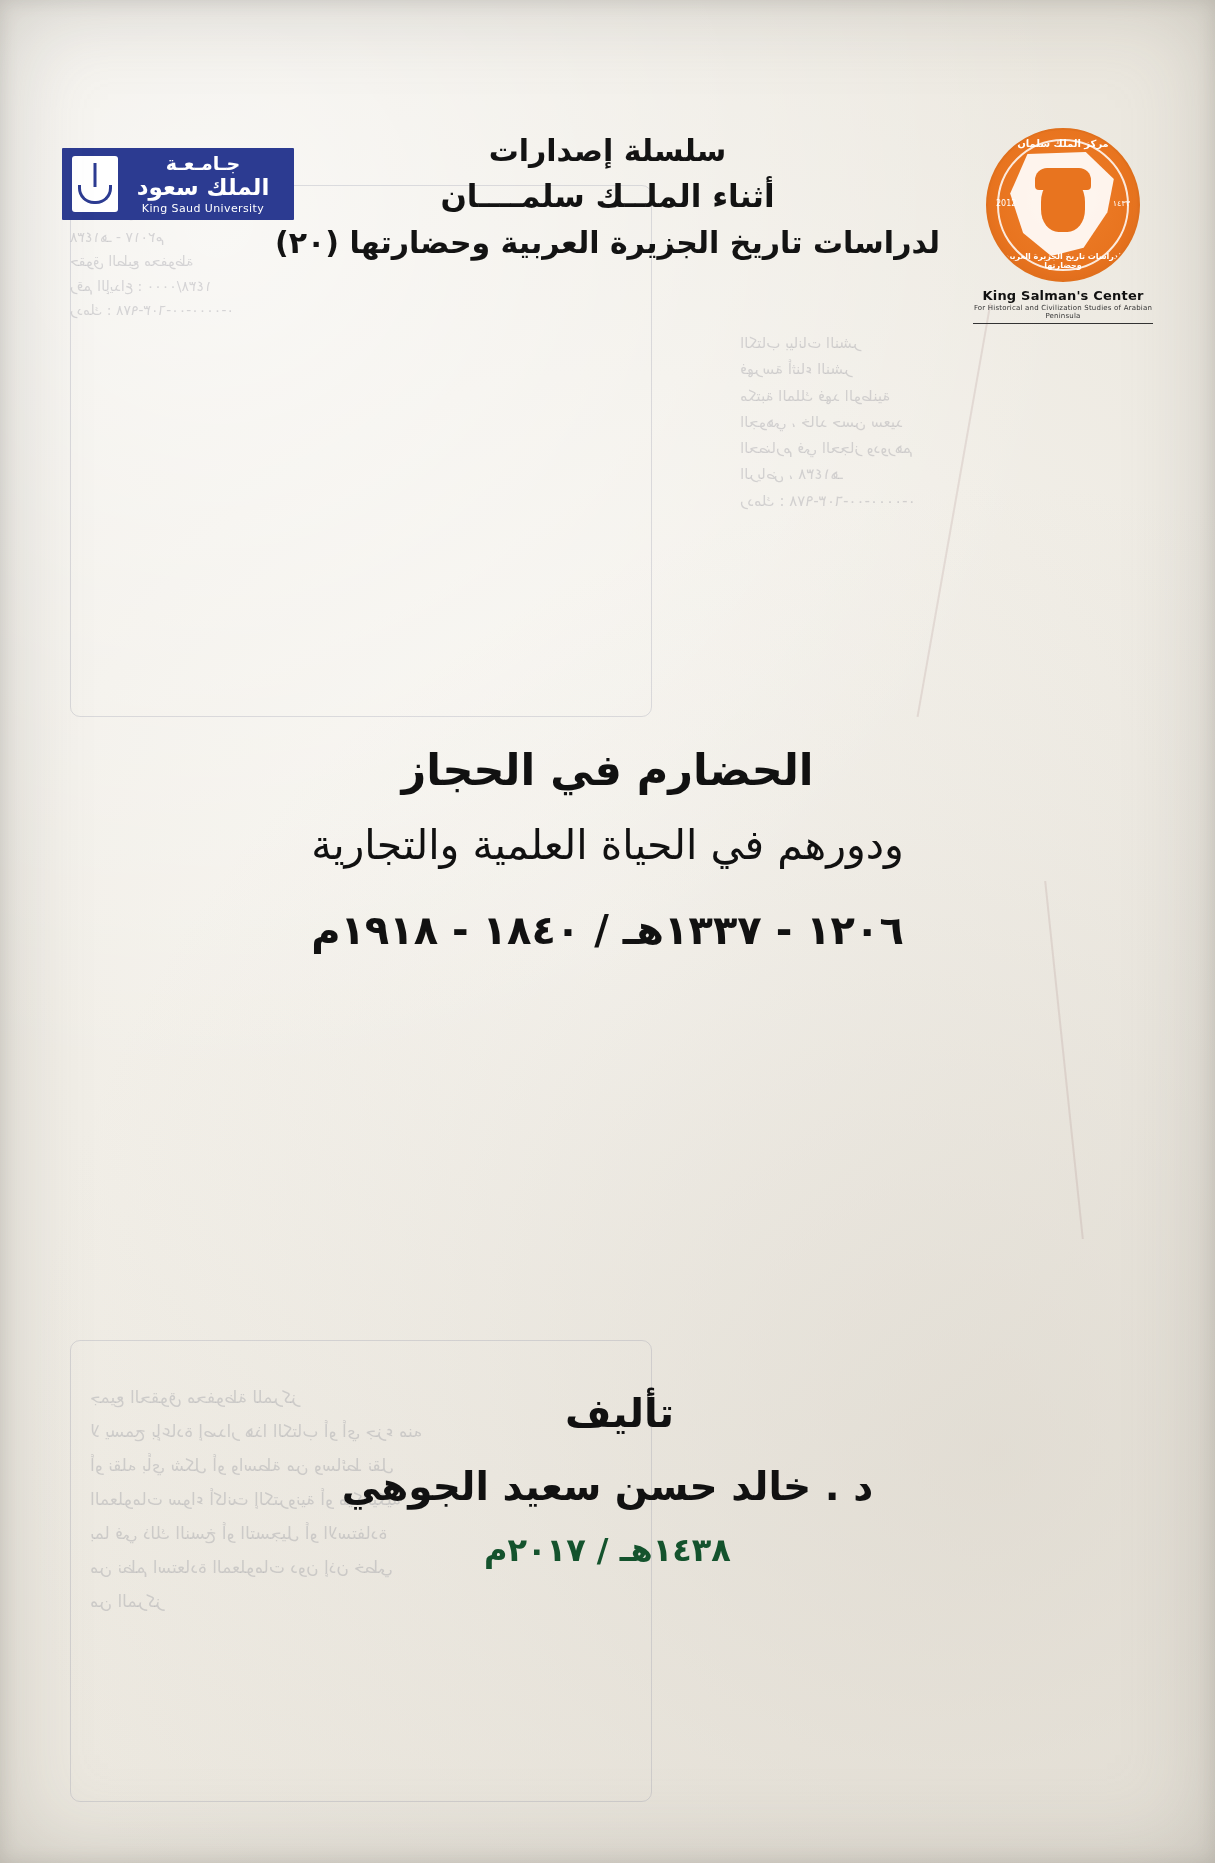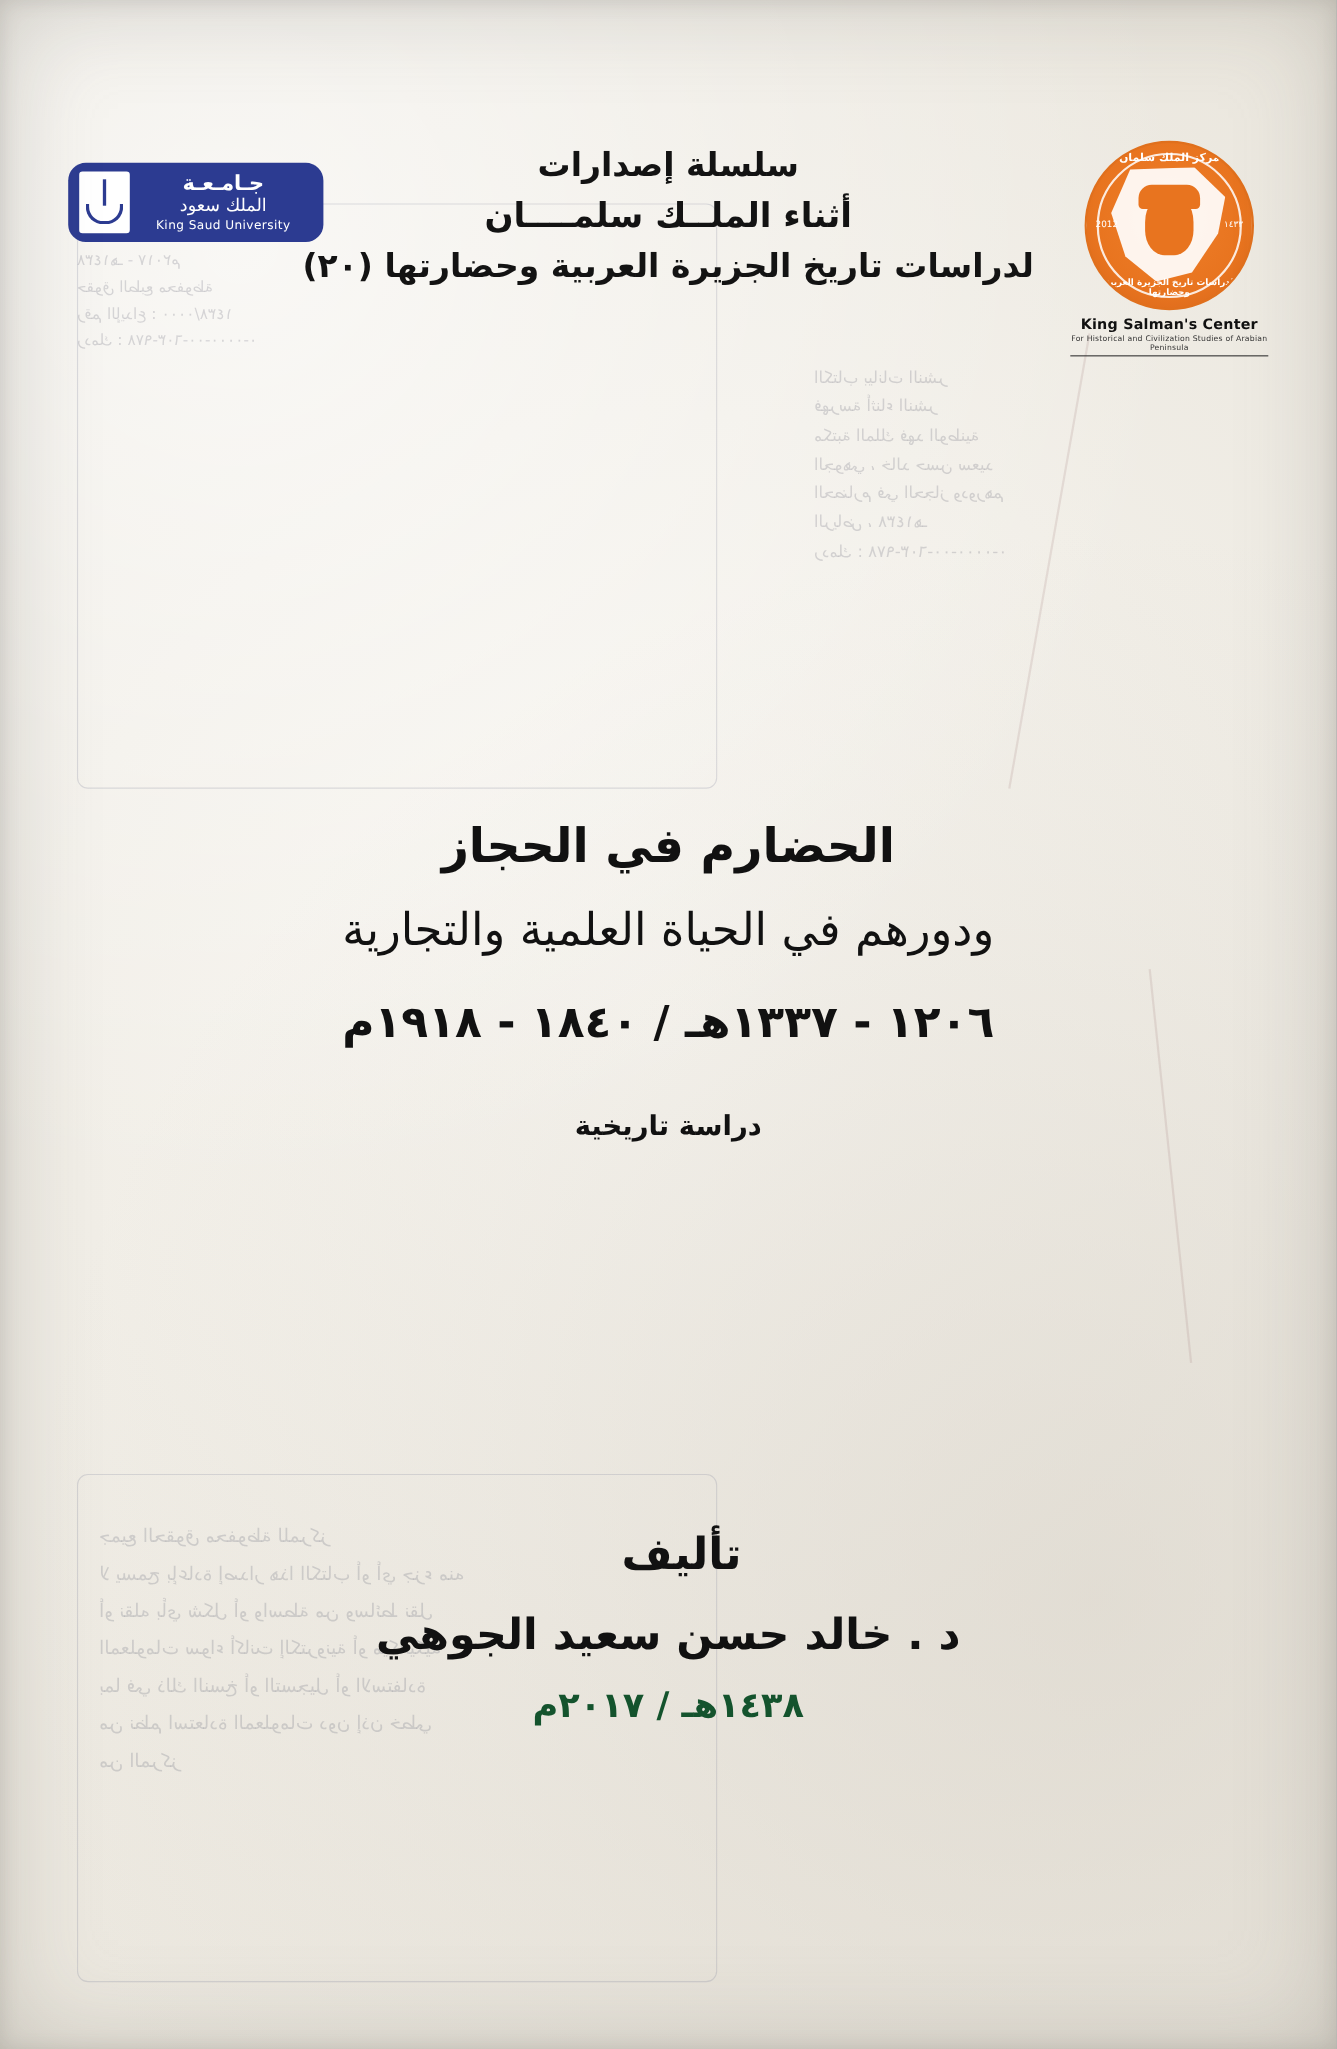--- a/index.html
+++ b/index.html
@@ -89,34 +89,34 @@
     right: 0;
     height: 180px;
   }
   .ksu-badge {
     position: absolute;
     top: 30px;
     left: 62px;
     width: 232px;
     height: 72px;
     background: #2c3b91;
-    border-radius: 16px;
+    border-radius: 1px;
     display: flex;
     align-items: center;
     padding: 0 10px;
     box-sizing: border-box;
   }
   .ksu-text {
     flex: 1;
     text-align: center;
     color: #ffffff;
     line-height: 1.18;
   }
   .ksu-ar1 { font-size: 19px; font-weight: bold; letter-spacing: 3px; }
-  .ksu-ar2 { font-size: 16px; font-weight: normal; letter-spacing: 1px; }
+  .ksu-ar2 { font-size: 23px; font-weight: bold; letter-spacing: 1px; }
   .ksu-en  { font-size: 11px; letter-spacing: 0.4px; margin-top: 2px; }
   .ksu-emblem {
     width: 46px;
     height: 56px;
     background: #ffffff;
     border-radius: 3px;
     margin-right: 4px;
     position: relative;
   }
   .ksu-emblem::before {
@@ -382,21 +382,20 @@
       <div class="kscenter-en-sub">For Historical and Civilization Studies of Arabian Peninsula</div>
       <div class="kscenter-rule"></div>
     </div>
 
   </div>
 
   <div class="title-block">
     <div class="main-title">الحضارم في الحجاز</div>
     <div class="sub-title">ودورهم في الحياة العلمية والتجارية</div>
     <div class="date-line">١٢٠٦ - ١٣٣٧هـ / ١٨٤٠ - ١٩١٨م</div>
-    <div class="study-type">دراسة تاريخية</div>
   </div>
 
   <div class="author-block">
     <div class="author-label">تأليف</div>
     <div class="author-name">د . خالد حسن سعيد الجوهي</div>
     <div class="author-date">١٤٣٨هـ / ٢٠١٧م</div>
   </div>
 
   <div class="edge-shadow"></div>
 </div>

